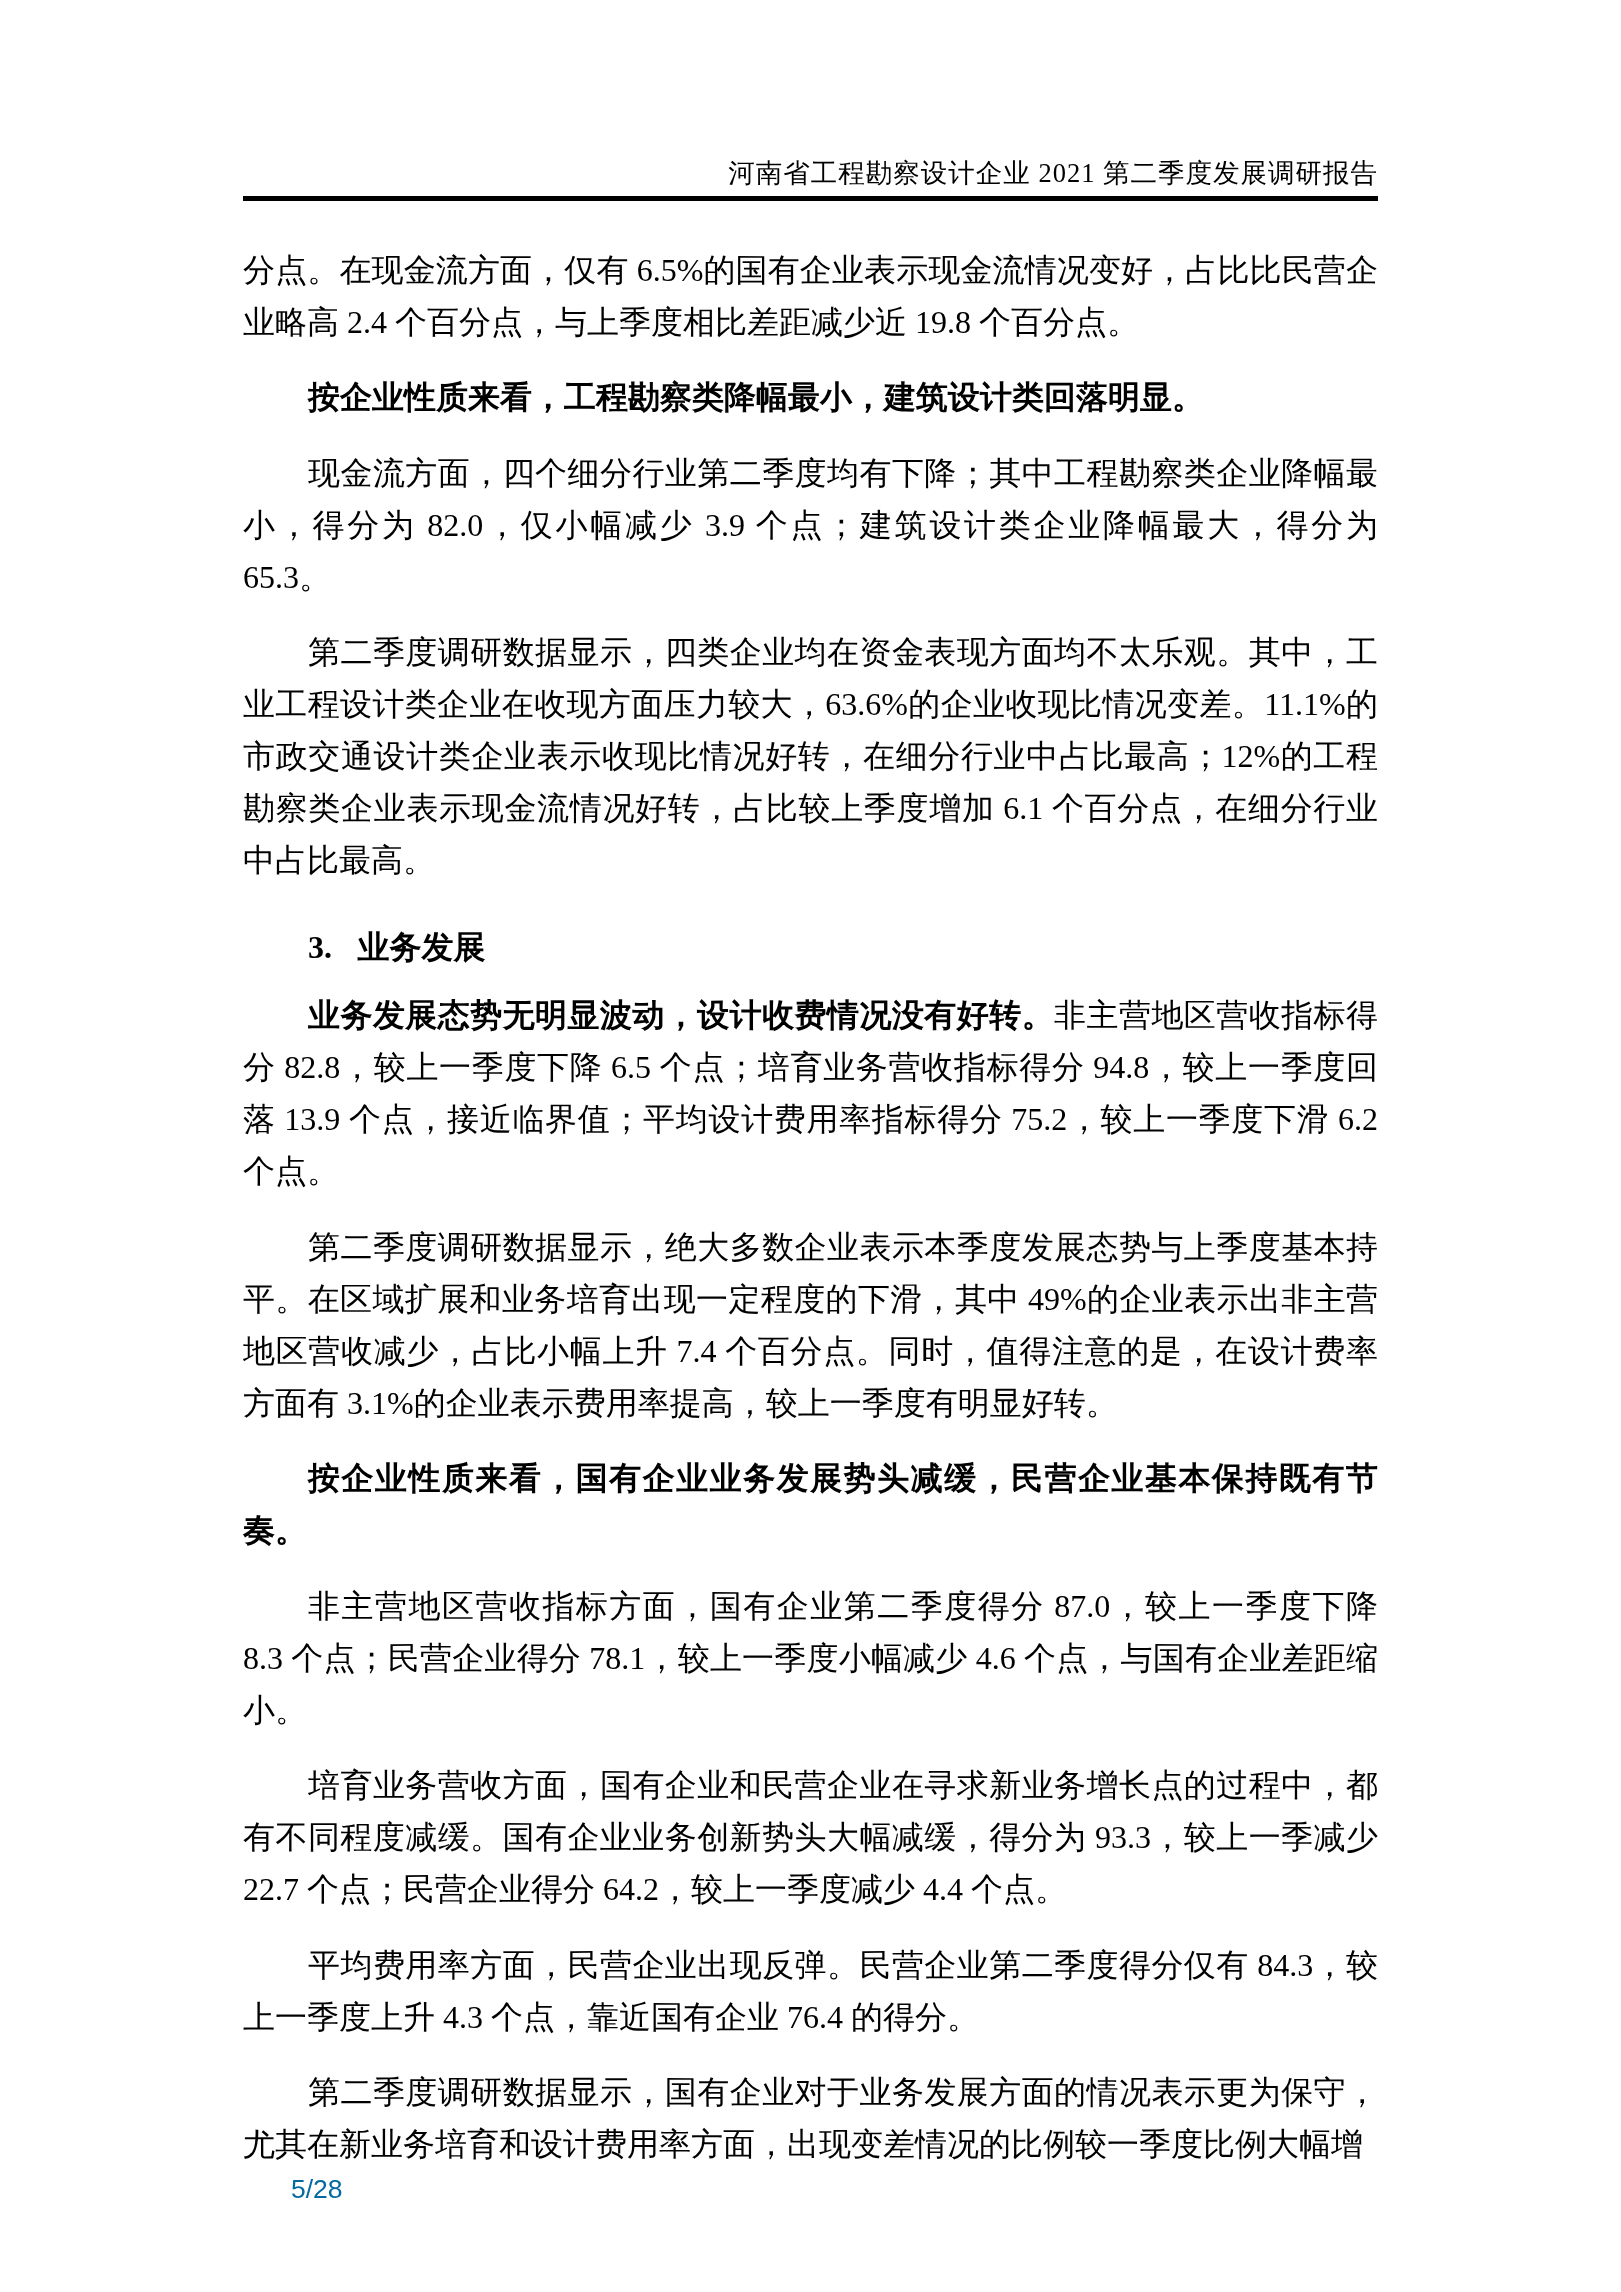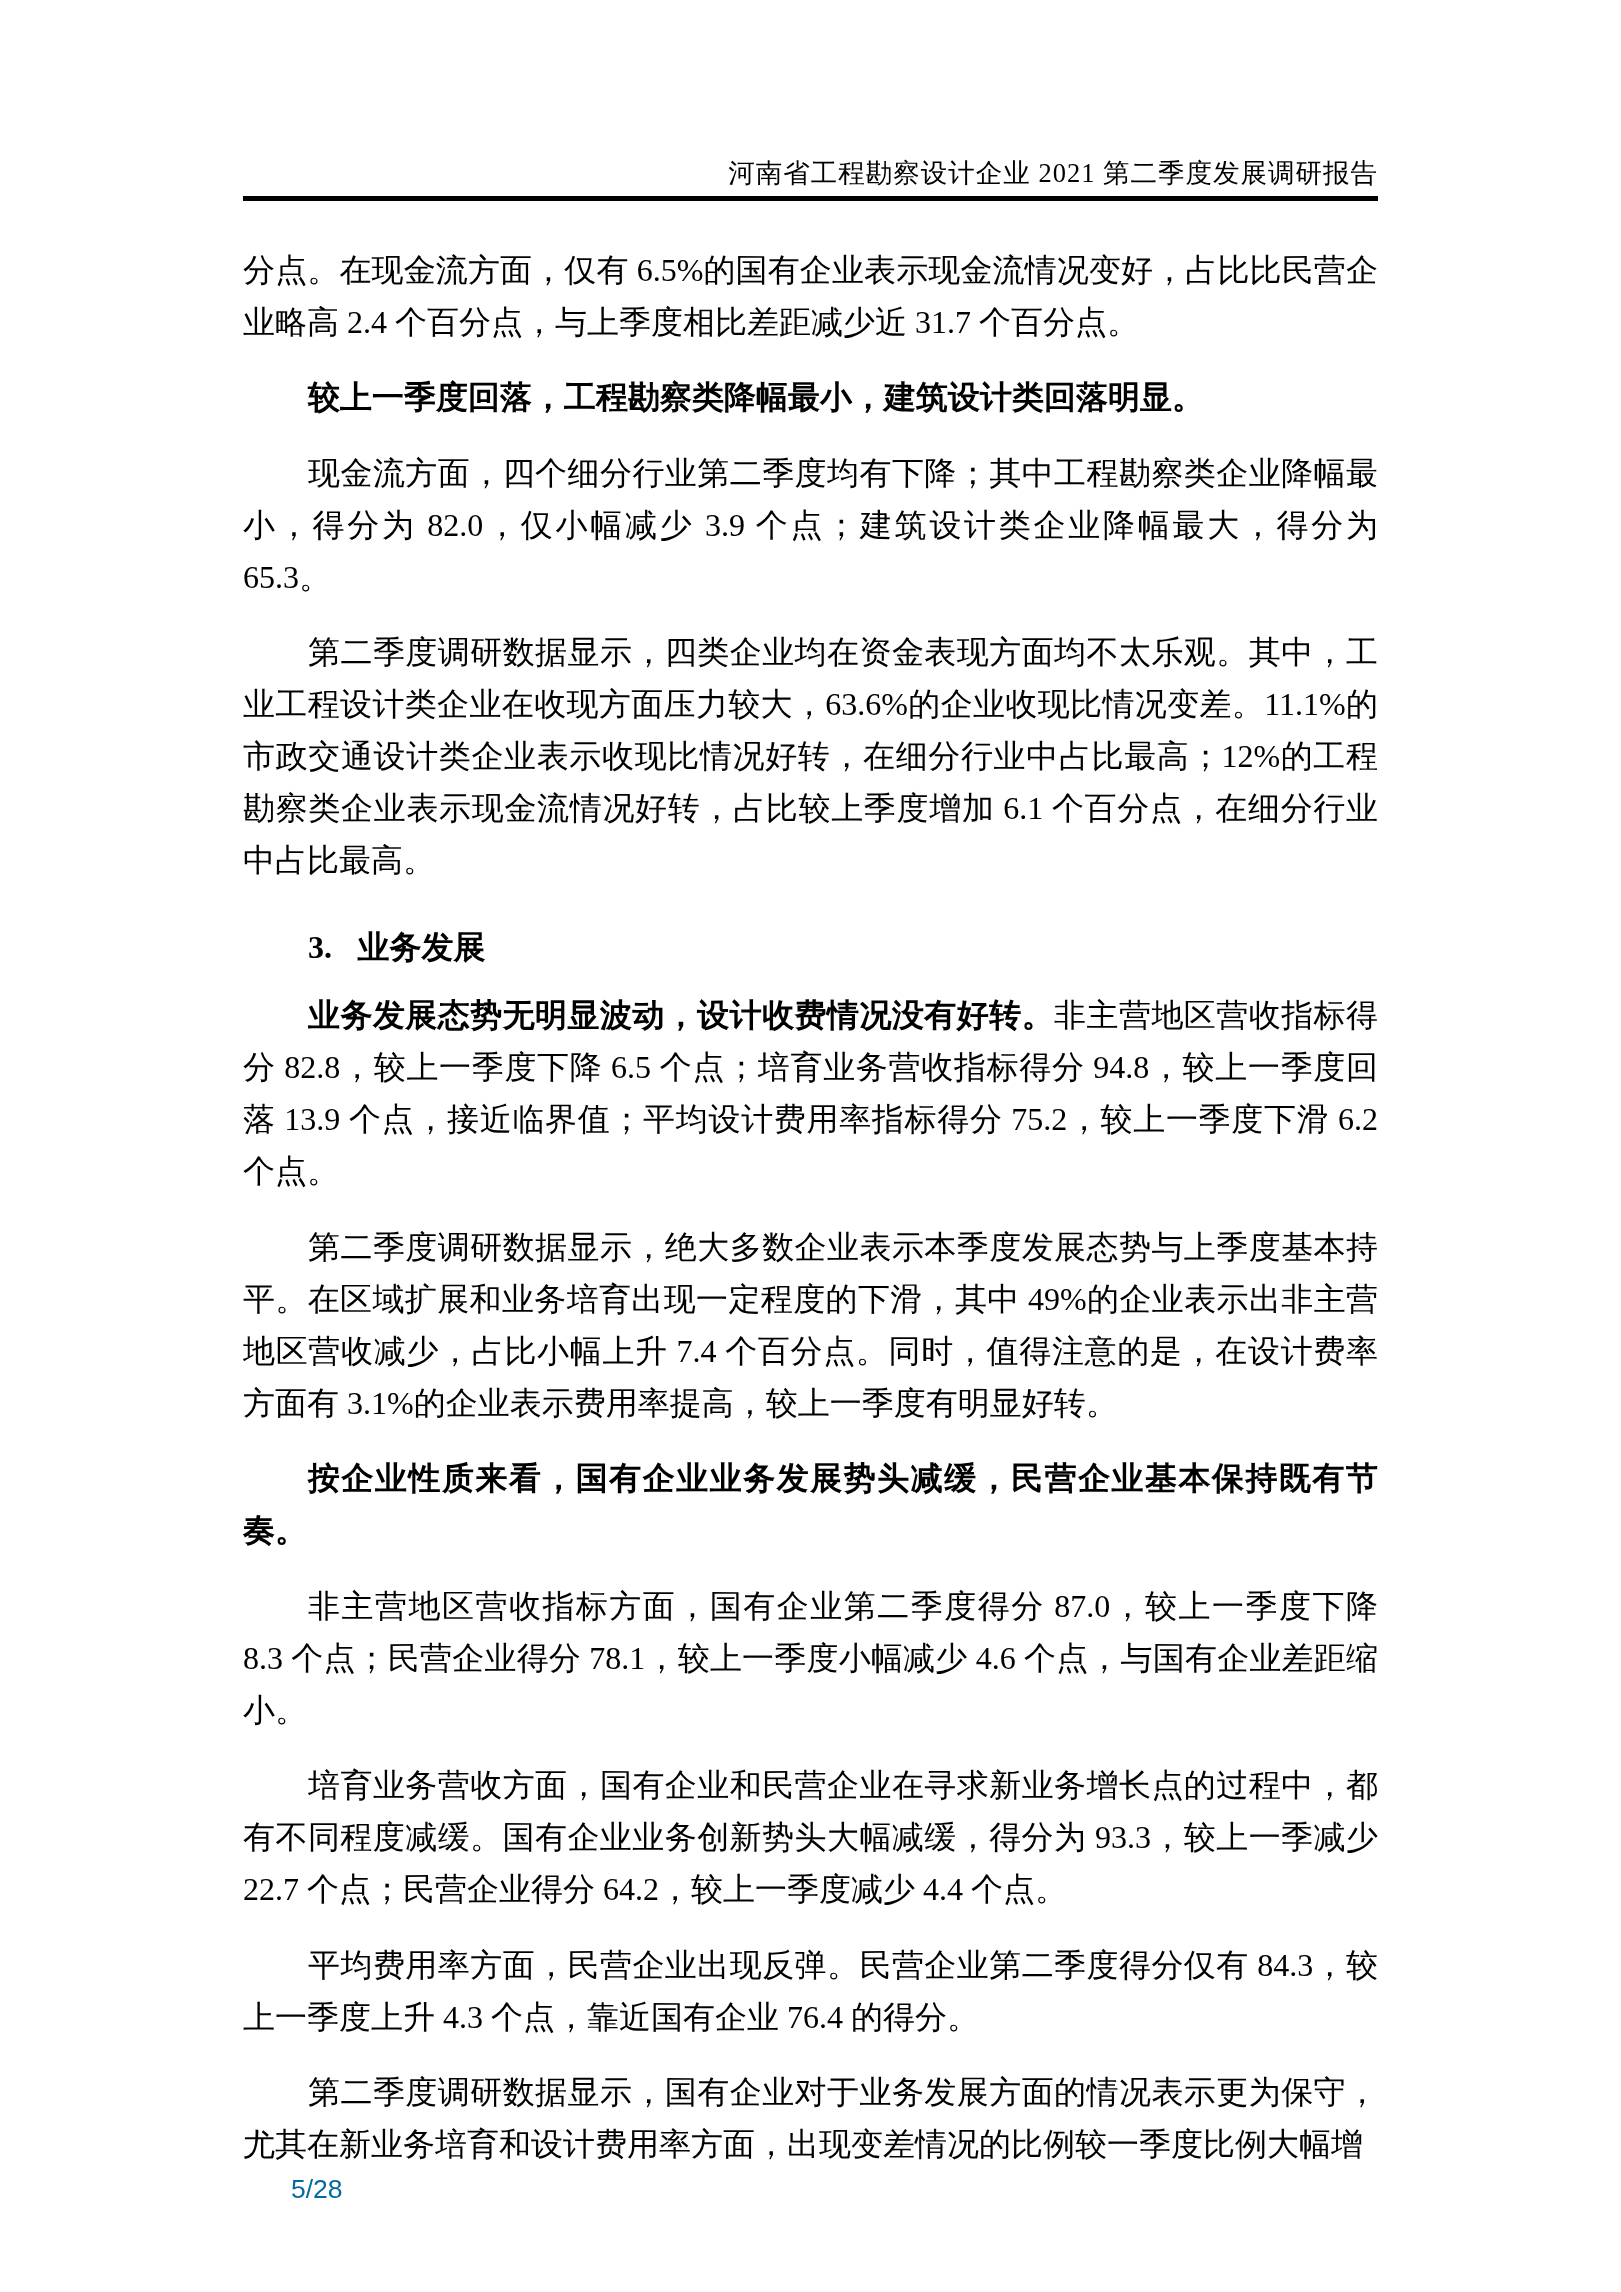--- a/index.html
+++ b/index.html
@@ -59,23 +59,23 @@
 <body>
 
 <div class="page">
   <div class="content">
 
     <div class="header">
       <span>河南省工程勘察设计企业 2021 第二季度发展调研报告</span>
     </div>
 
     <div class="doc-body">
-      <p class="noindent">分点。在现金流方面，仅有 6.5%的国有企业表示现金流情况变好，占比比民营企业略高 2.4 个百分点，与上季度相比差距减少近 31.7 个百分点。</p>
+      <p class="noindent">分点。在现金流方面，仅有 6.5%的国有企业表示现金流情况变好，占比比民营企业略高 2.4 个百分点，与上季度相比差距减少近 19.8 个百分点。</p>
 
-      <p class="bold">较上一季度回落，工程勘察类降幅最小，建筑设计类回落明显。</p>
+      <p class="bold">按企业性质来看，工程勘察类降幅最小，建筑设计类回落明显。</p>
 
       <p>现金流方面，四个细分行业第二季度均有下降；其中工程勘察类企业降幅最小，得分为 82.0，仅小幅减少 3.9 个点；建筑设计类企业降幅最大，得分为 65.3。</p>
 
       <p>第二季度调研数据显示，四类企业均在资金表现方面均不太乐观。其中，工业工程设计类企业在收现方面压力较大，63.6%的企业收现比情况变差。11.1%的市政交通设计类企业表示收现比情况好转，在细分行业中占比最高；12%的工程勘察类企业表示现金流情况好转，占比较上季度增加 6.1 个百分点，在细分行业中占比最高。</p>
 
       <p class="section-heading"><span class="section-no">3.</span><span>业务发展</span></p>
 
       <p><span class="bold">业务发展态势无明显波动，设计收费情况没有好转。</span><span>非主营地区营收指标得分 82.8，较上一季度下降 6.5 个点；培育业务营收指标得分 94.8，较上一季度回落 13.9 个点，接近临界值；平均设计费用率指标得分 75.2，较上一季度下滑 6.2 个点。</span></p>
 
       <p>第二季度调研数据显示，绝大多数企业表示本季度发展态势与上季度基本持平。在区域扩展和业务培育出现一定程度的下滑，其中 49%的企业表示出非主营地区营收减少，占比小幅上升 7.4 个百分点。同时，值得注意的是，在设计费率方面有 3.1%的企业表示费用率提高，较上一季度有明显好转。</p>

